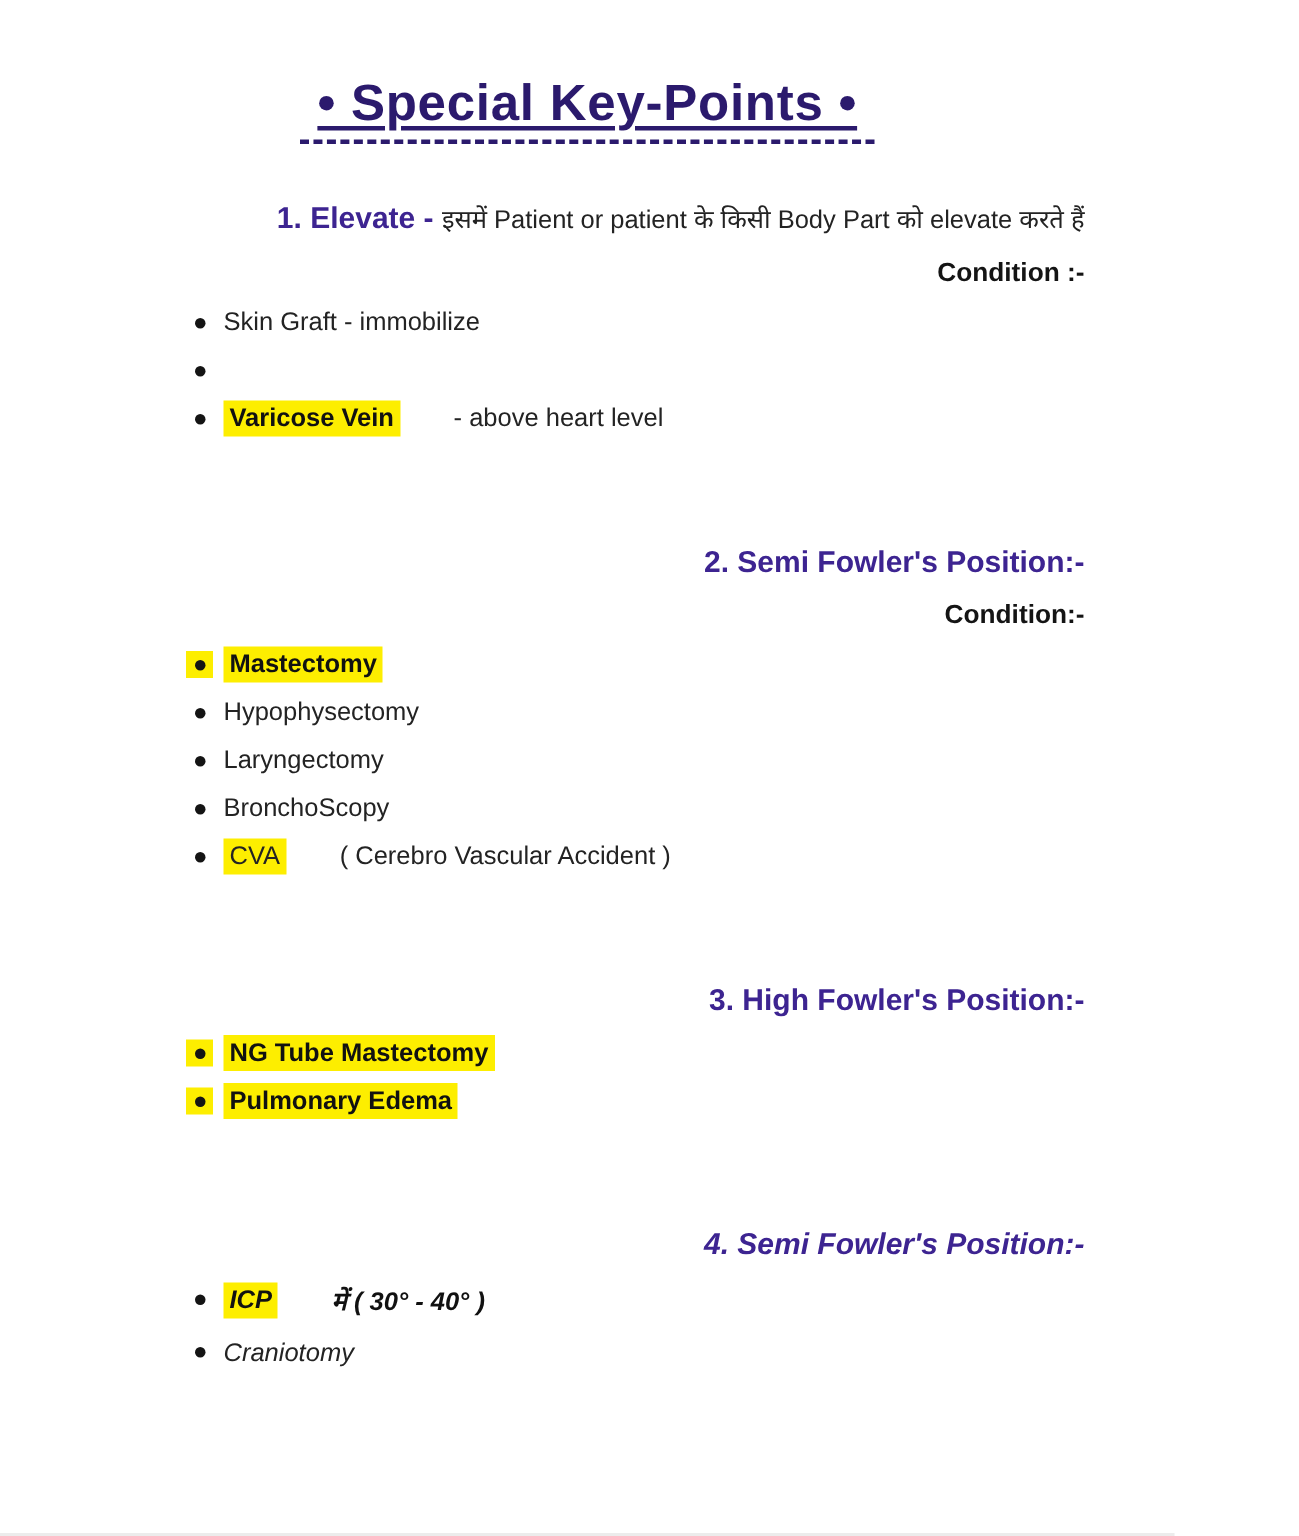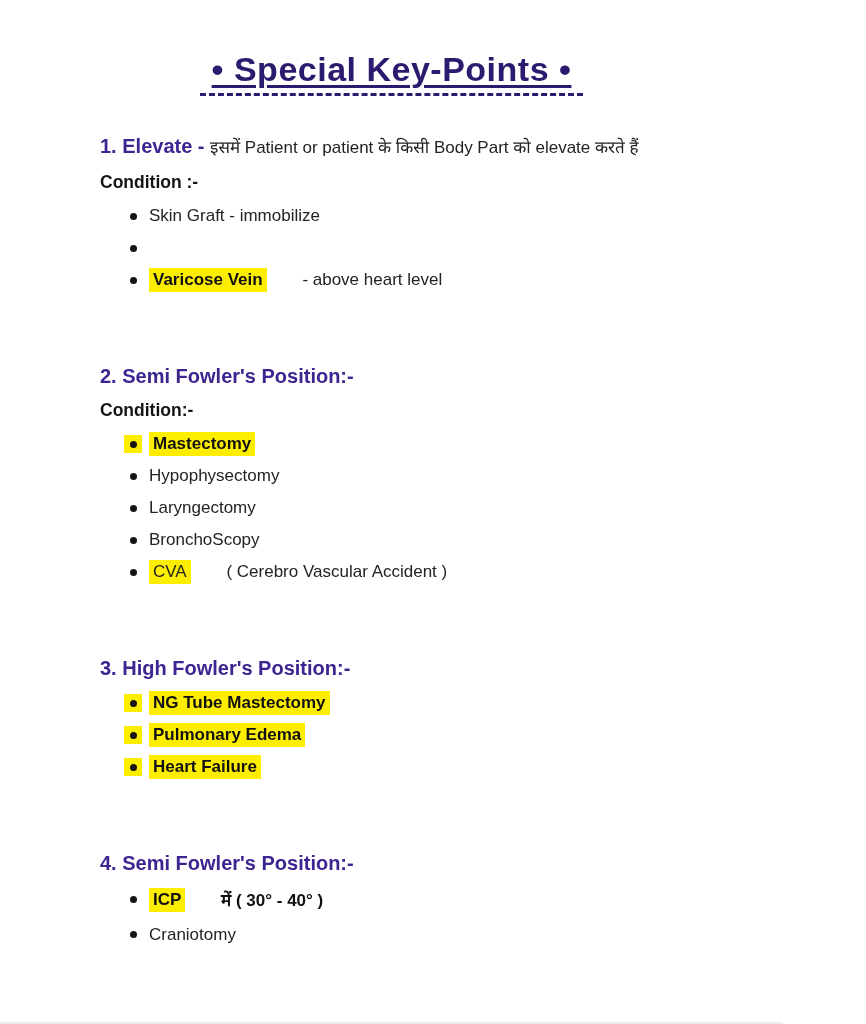--- a/index.html
+++ b/index.html
@@ -32,25 +32,25 @@
     text-decoration-thickness: 3px;
     text-underline-offset: 4px;
     border-bottom: 3px dashed #2b1a6d;
     padding: 0 12px 4px 12px;
     line-height: 1.15;
   }
   .content {
     margin-left: 100px;
     margin-right: 60px;
   }
-  .section { margin-top: 0; }
+  .section { margin-top: 0; text-align: right; }
   .section.s1 { margin-top: 36px; }
   .section.s2 { margin-top: 66px; }
   .section.s3 { margin-top: 66px; }
-  .section.s4 { margin-top: 66px; }
+  .section.s4 { margin-top: 66px; font-style: italic; }
   .section-heading {
     font-size: 20px;
     font-weight: bold;
     color: #3d2491;
     line-height: 28px;
   }
   .section-heading .desc {
     color: #232323;
     font-weight: normal;
     font-size: 17px;
@@ -184,26 +184,20 @@
               <span class="dot"></span>
             </span>
           <span class="txt b hl">NG Tube Mastectomy</span>
         </li>
         <li>
           <span class="dot-box hl">
               <span class="dot"></span>
             </span>
           <span class="txt b hl">Pulmonary Edema</span>
         </li>
-        <li>
-          <span class="dot-box hl">
-              <span class="dot"></span>
-            </span>
-          <span class="txt b hl">Heart Failure</span>
-        </li>
       </ul>
     </div>
 
     <div class="section s4">
       <div class="section-heading">
         <span>4. Semi Fowler's Position:-</span>
       </div>
       <ul class="items">
         <li>
           <span class="dot-box">

